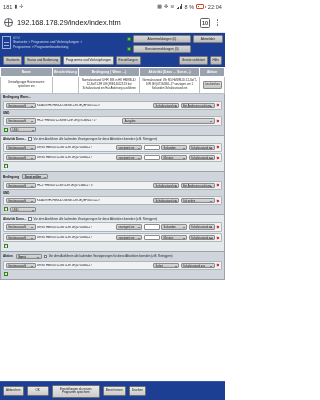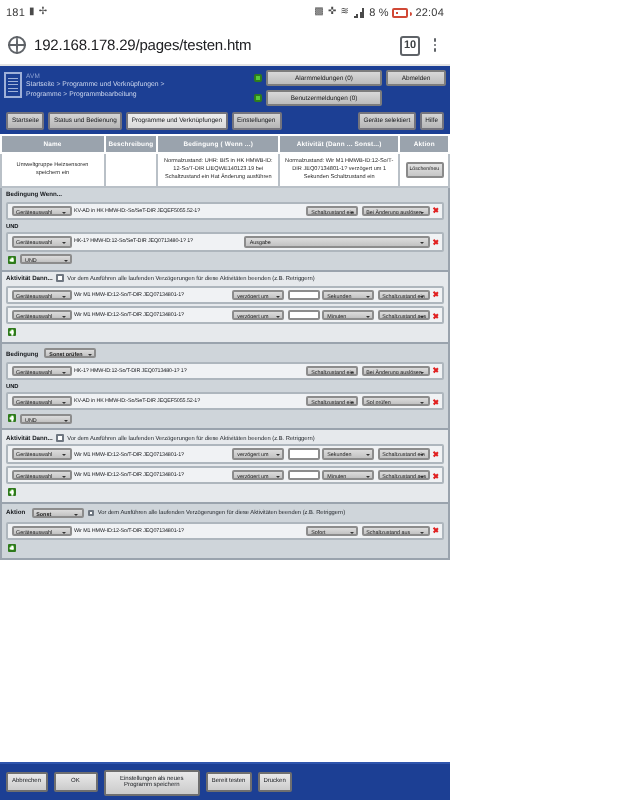--- a/index.html
+++ b/index.html
@@ -217,21 +217,21 @@
     <span class="batt">
         <span class="batt-body"></span>
         <span class="batt-tip"></span>
       </span>
     <span class="sb-time">22:04</span>
   </div>
 </div>
 
 <div class="urlbar">
   <span class="globe"></span>
-  <span class="url">192.168.178.29/pages/testen.htm</span>
+  <span class="url">192.168.178.29/index/index.htm</span>
   <span class="tabcount">10</span>
   <span class="kebab">
       <i></i>
       <i></i>
       <i></i>
     </span>
 </div>
 
 <div class="page">
 

